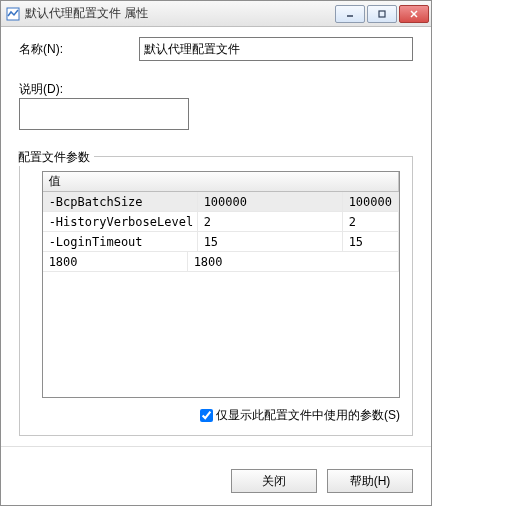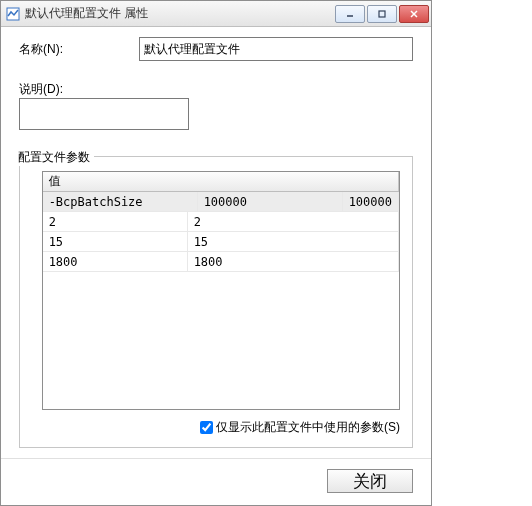--- a/index.html
+++ b/index.html
@@ -183,23 +183,24 @@
     display: flex;
     justify-content: flex-end;
     gap: 10px;
     border-top: 1px solid #e0e0e0;
   }
   .btn {
     min-width: 86px;
     height: 24px;
     border: 1px solid #8e8e8e;
     background: linear-gradient(to bottom, #fdfdfd, #e7e7e7);
-    font-size: 17px;
+    font-size: 12px;
     padding: 0 10px;
     cursor: pointer;
+    margin-top: 12px;
   }
 </style>
 </head>
 <body>
 
 <div class="window">
 
   <div class="titlebar">
     <span class="app-icon">
       <svg width="14" height="14" viewBox="0 0 14 14">
@@ -249,39 +250,42 @@
             <span>值</span>
           </div>
         </div>
         <div class="grid-body" id="grid-body">
             <div class="grid-row sel">
               <div class="cell col-param">-BcpBatchSize</div>
               <div class="cell col-def">100000</div>
               <div class="cell col-val">100000</div>
             </div>
             <div class="grid-row">
+              <div class="cell col-param">-HistoryVerboseLevel</div>
               <div class="cell col-def">2</div>
               <div class="cell col-val">2</div>
             </div>
             <div class="grid-row">
+              <div class="cell col-param">-LoginTimeout</div>
               <div class="cell col-def">15</div>
               <div class="cell col-val">15</div>
             </div>
             <div class="grid-row">
               <div class="cell col-def">1800</div>
               <div class="cell col-val">1800</div>
             </div>
           </div>
       </div>
 
       <label class="check-row">
         <input type="checkbox" id="only-used-chk" checked="" style="">
         <span>仅显示此配置文件中使用的参数(S)</span>
       </label>
     </div>
 
   </div>
 
   <div class="buttons">
     <button class="btn">关闭</button>
+    <button class="btn">帮助(H)</button>
   </div>
 
 </div>
 
 </body></html>

